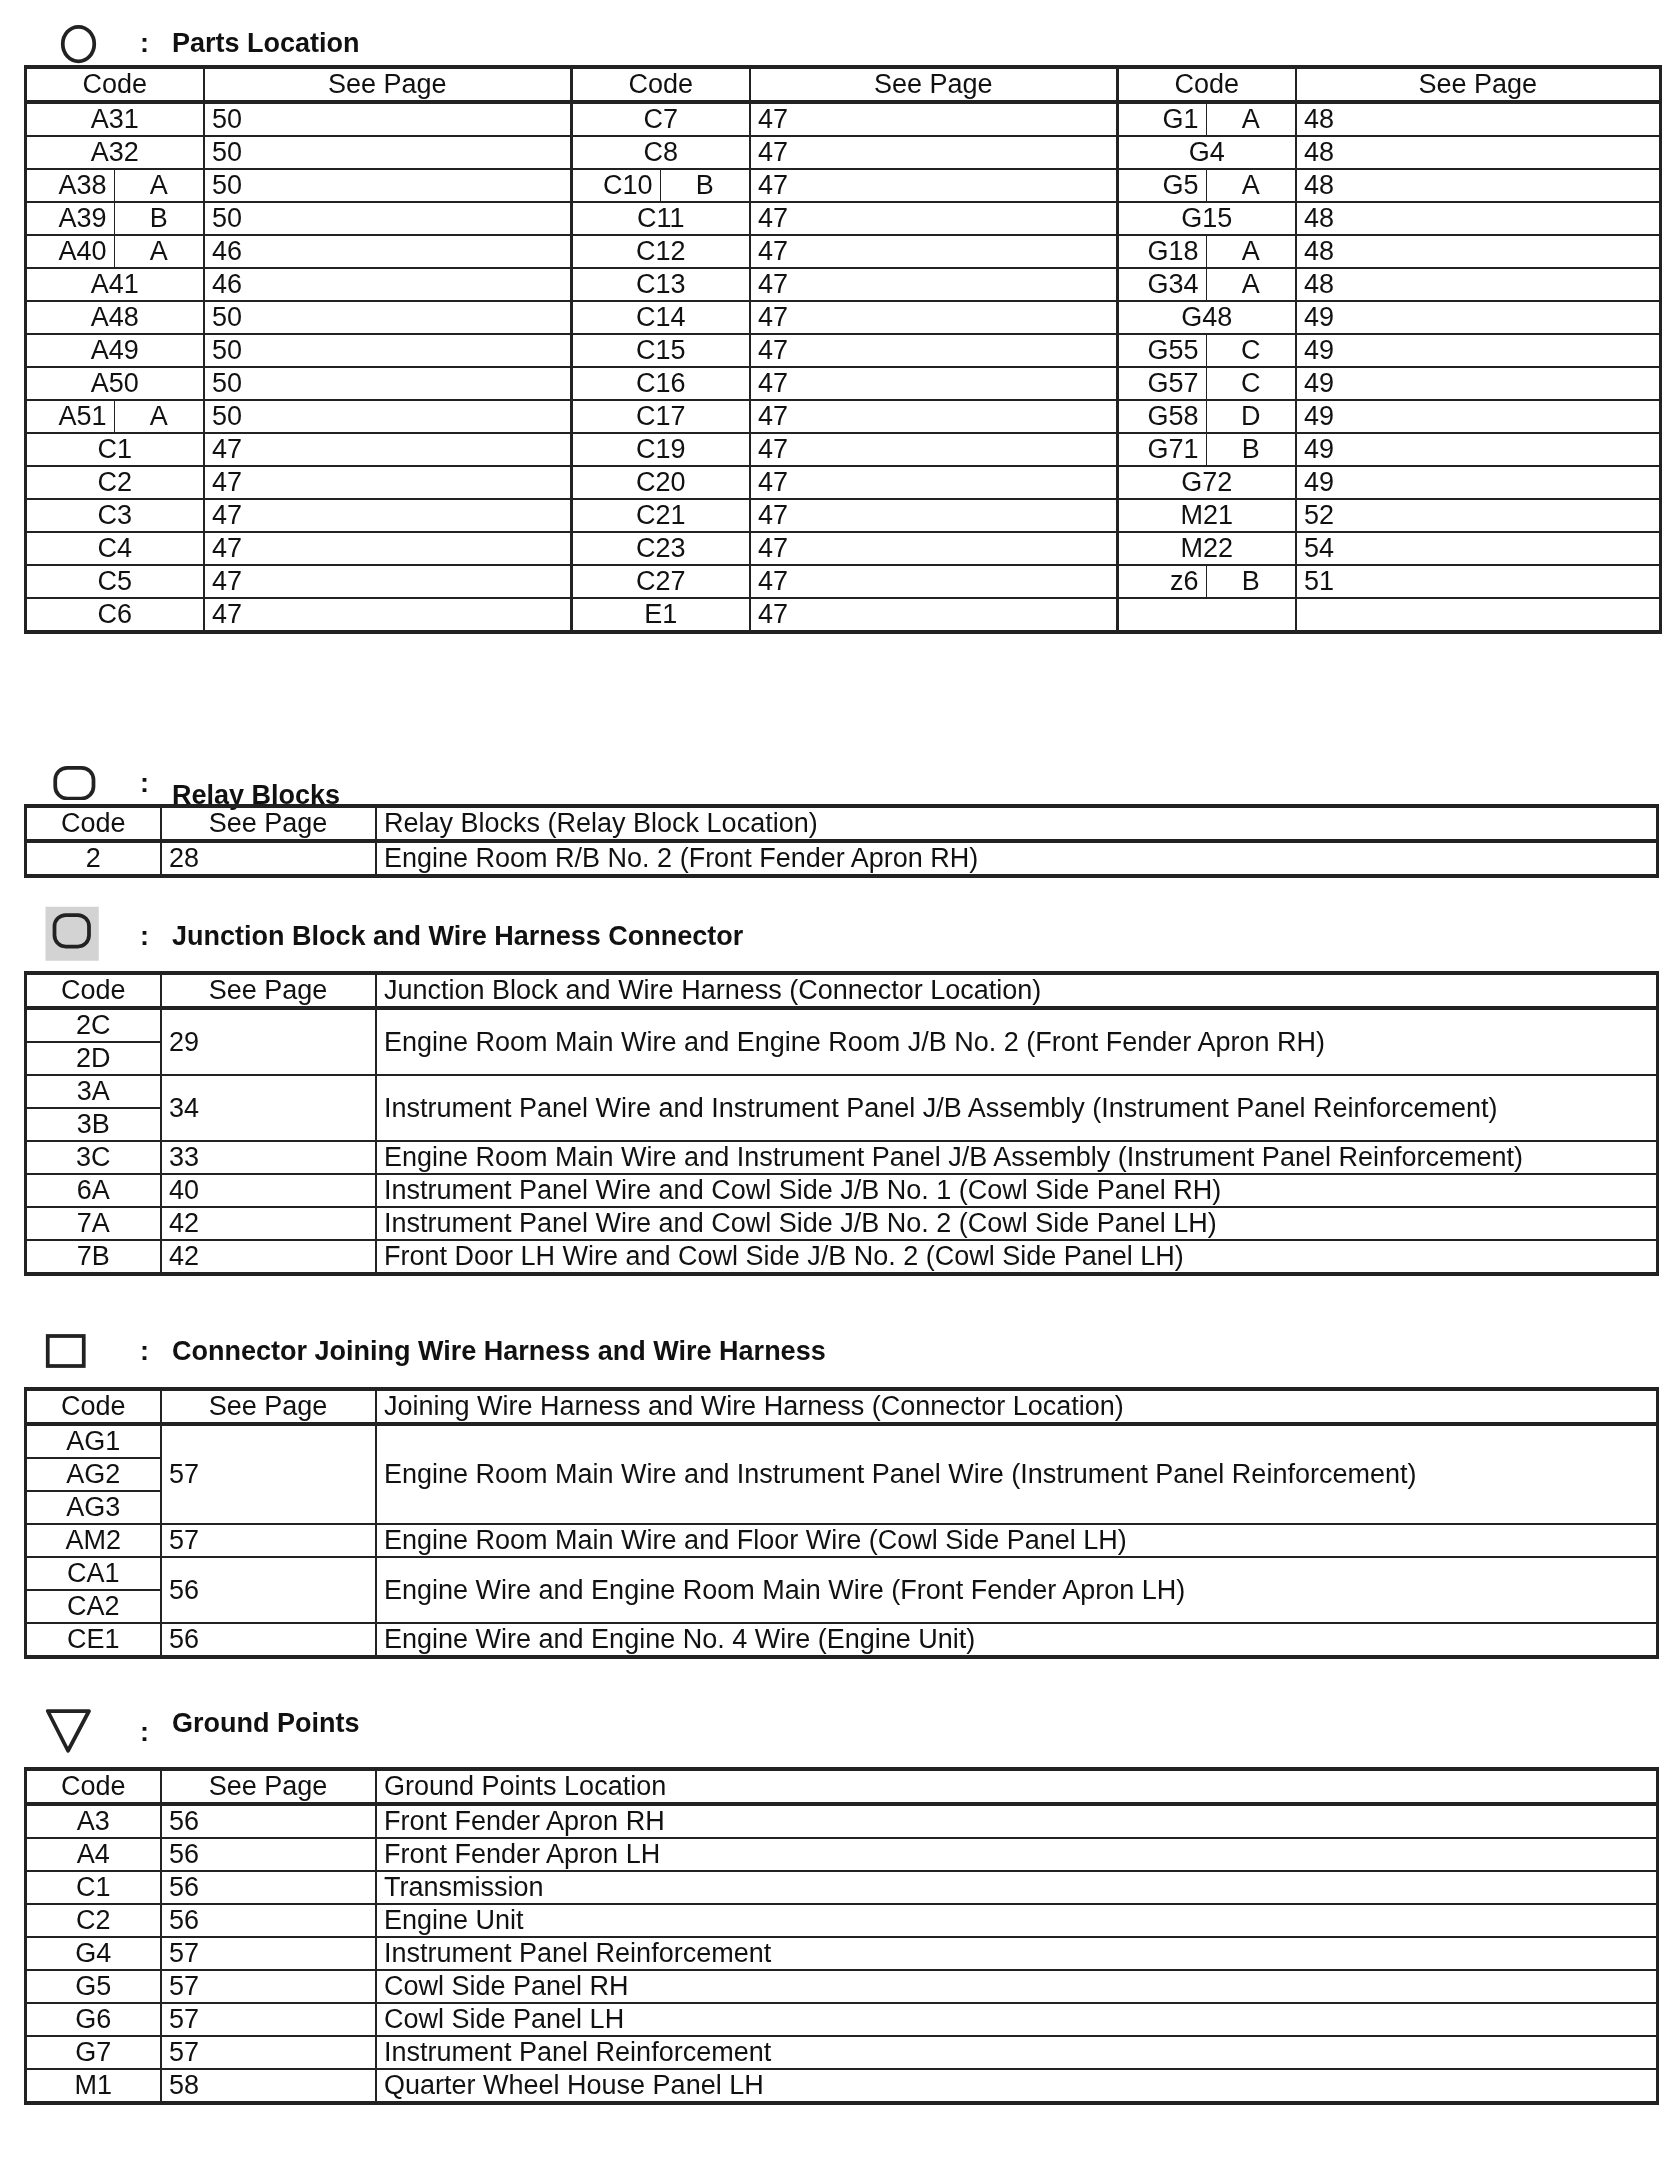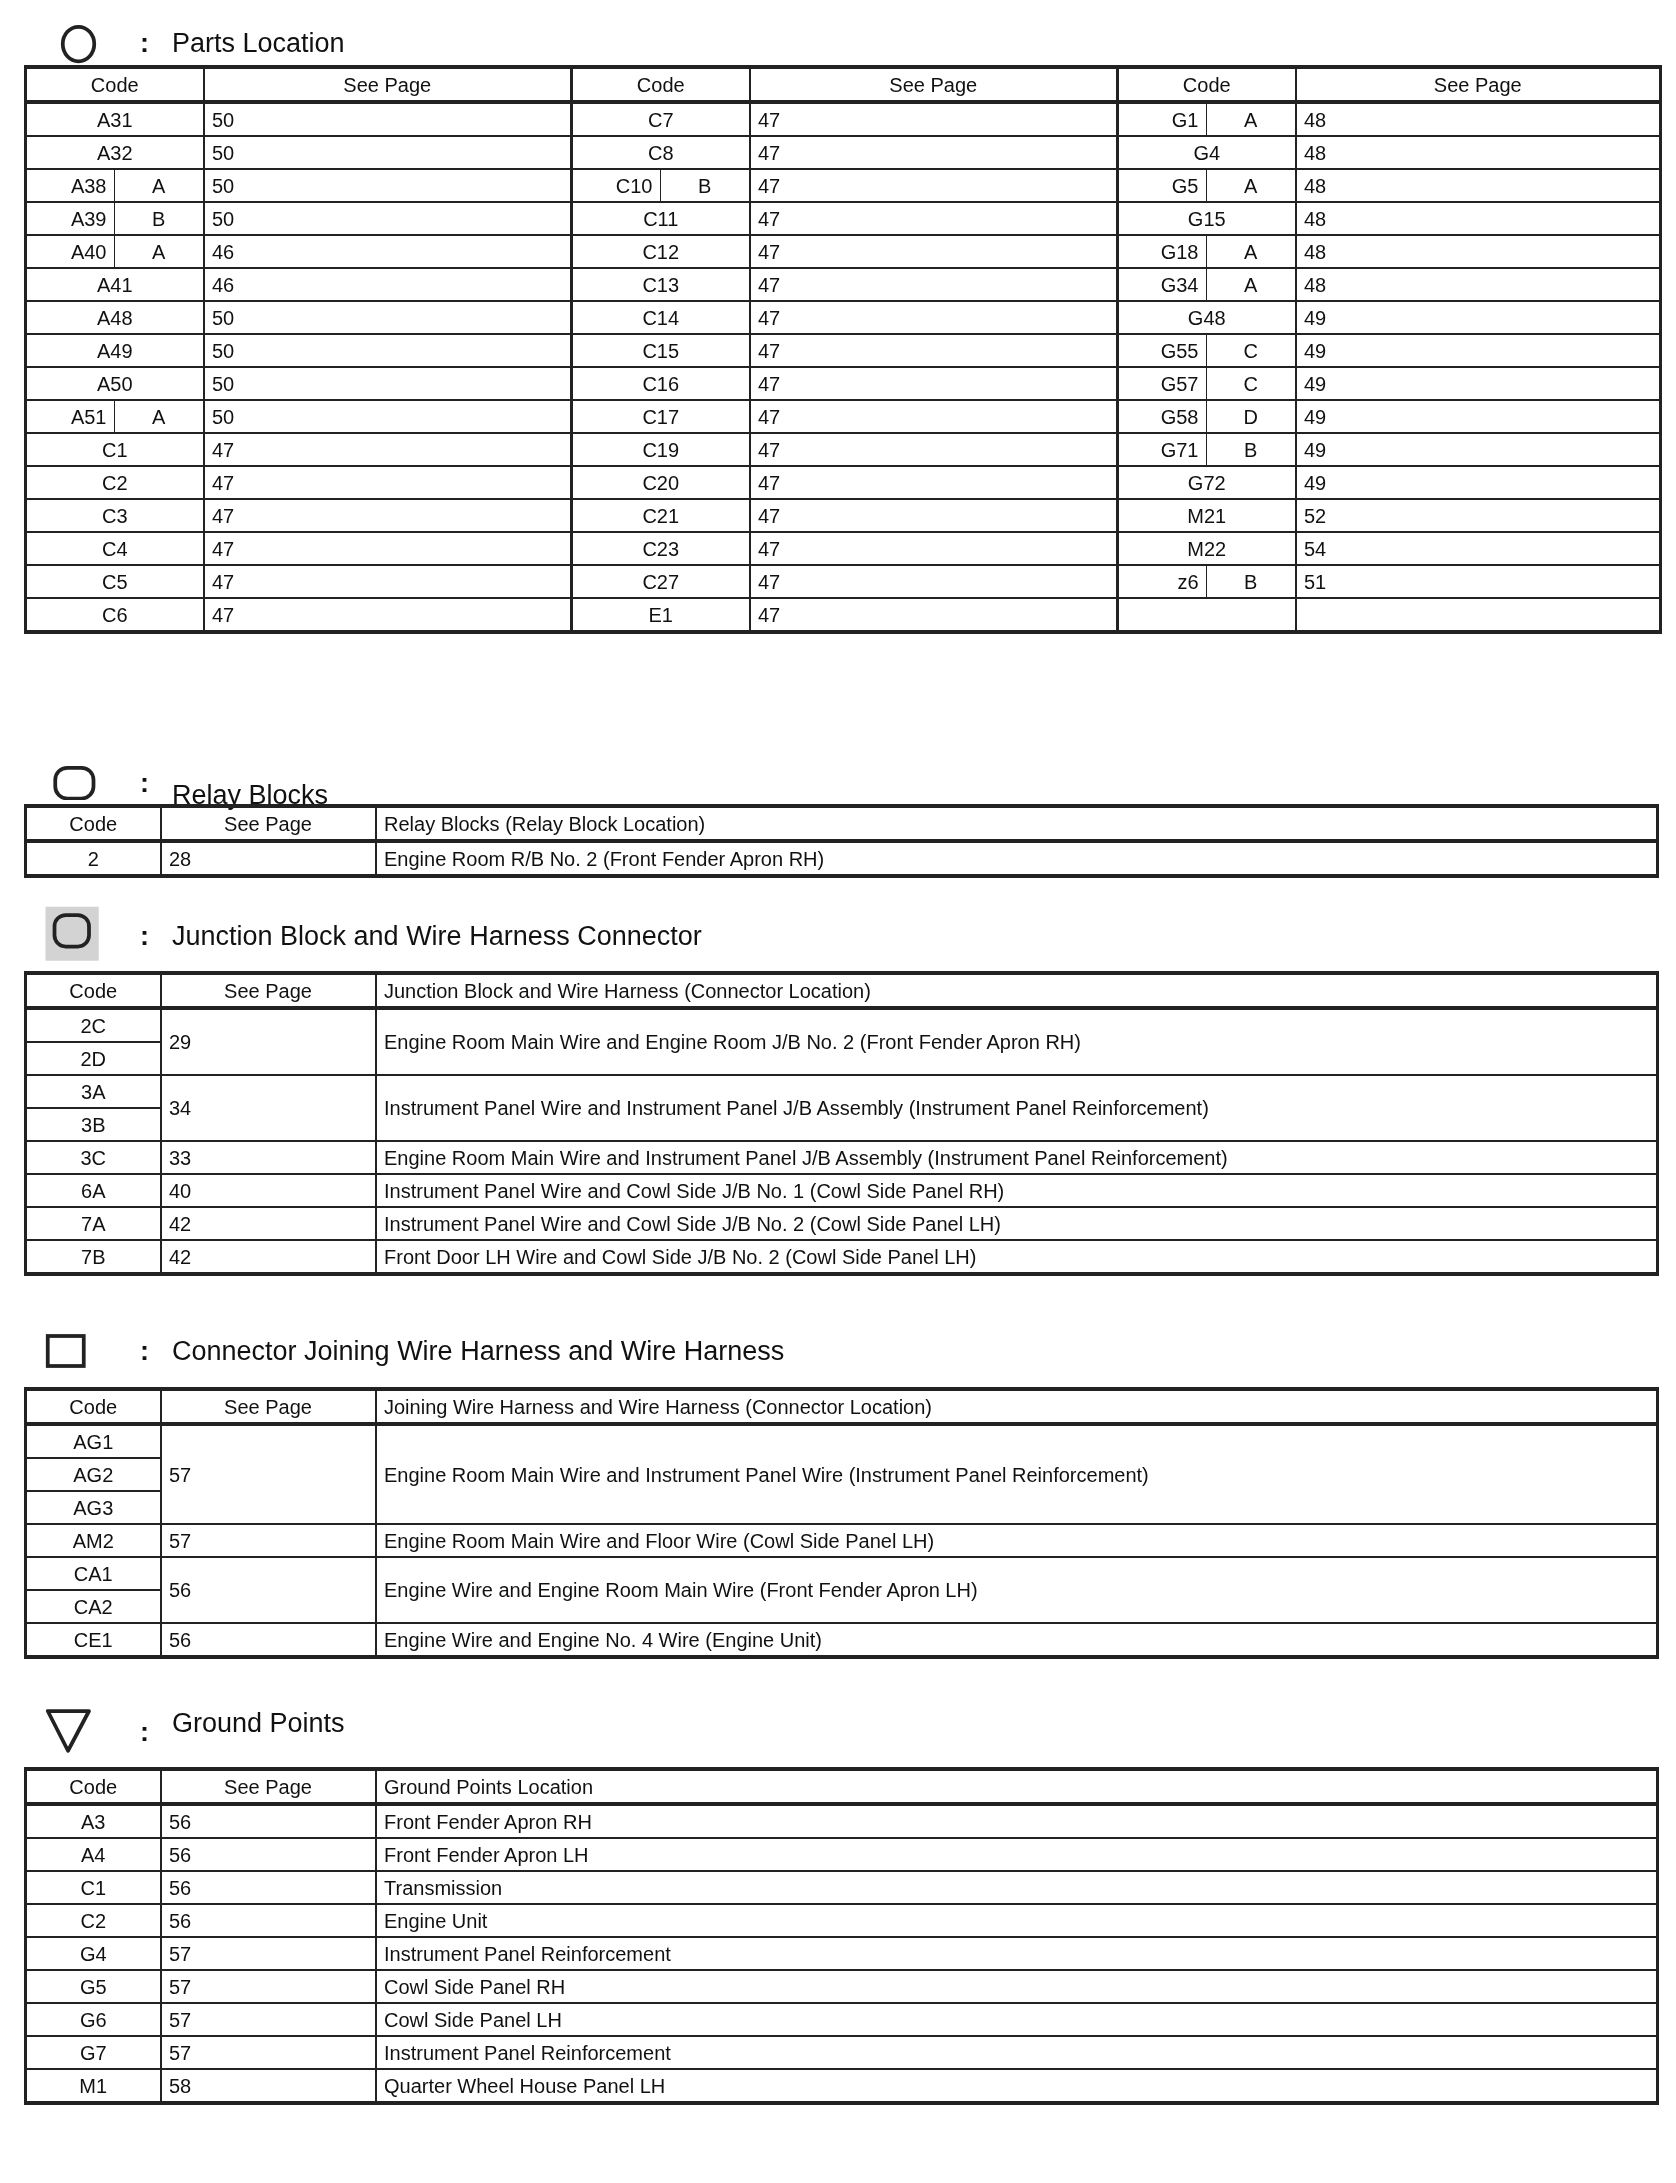--- a/index.html
+++ b/index.html
@@ -8,28 +8,28 @@
       font-family: "Liberation Sans", sans-serif; color: #111111;
     }
     .section-heading {
       position: absolute; left: 0; height: 60px; display: flex; align-items: center;
     }
     .heading-icon { position: absolute; left: 0; top: 0; }
     .heading-colon {
       position: absolute; left: 140px; font-size: 27px; font-weight: bold; line-height: 1;
     }
     .heading-title {
-      position: absolute; left: 172px; font-size: 27px; font-weight: normal; white-space: nowrap; line-height: 1;
+      position: absolute; left: 172px; font-size: 27px; font-weight: bold; white-space: nowrap; line-height: 1;
     }
     table.grid {
       position: absolute; left: 24px; width: 1635px;
       border-collapse: collapse; table-layout: fixed;
       border-top: 4.5px solid #222; border-bottom: 4.5px solid #222;
       border-left: 3px solid #222; border-right: 3px solid #222;
-      font-size: 20px;
+      font-size: 27px;
     }
     table.grid td, table.grid th {
       border: 2.3px solid #222; height: 31px; padding: 0 7.5px; font-weight: normal;
       white-space: nowrap; overflow: hidden; vertical-align: middle; line-height: 1;
     }
     table.grid thead tr th { border-bottom: 4.5px solid #222; }
     .center { text-align: center; }
     .left { text-align: left; }
     .thin-left { border-left: 1.1px solid #222 !important; }
     .thin-right { border-right: 1.1px solid #222 !important; }

